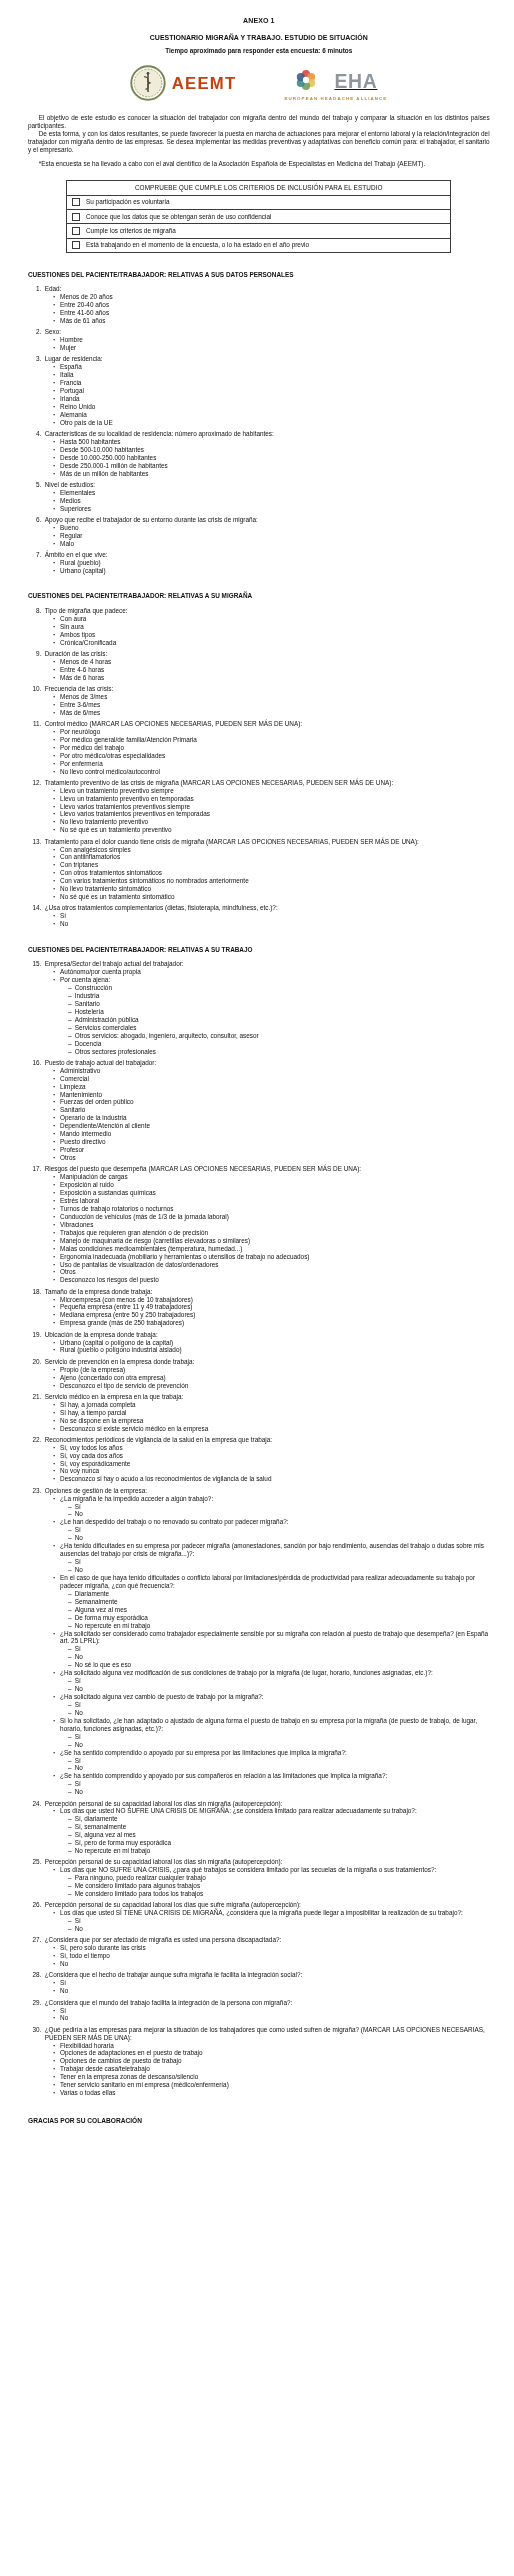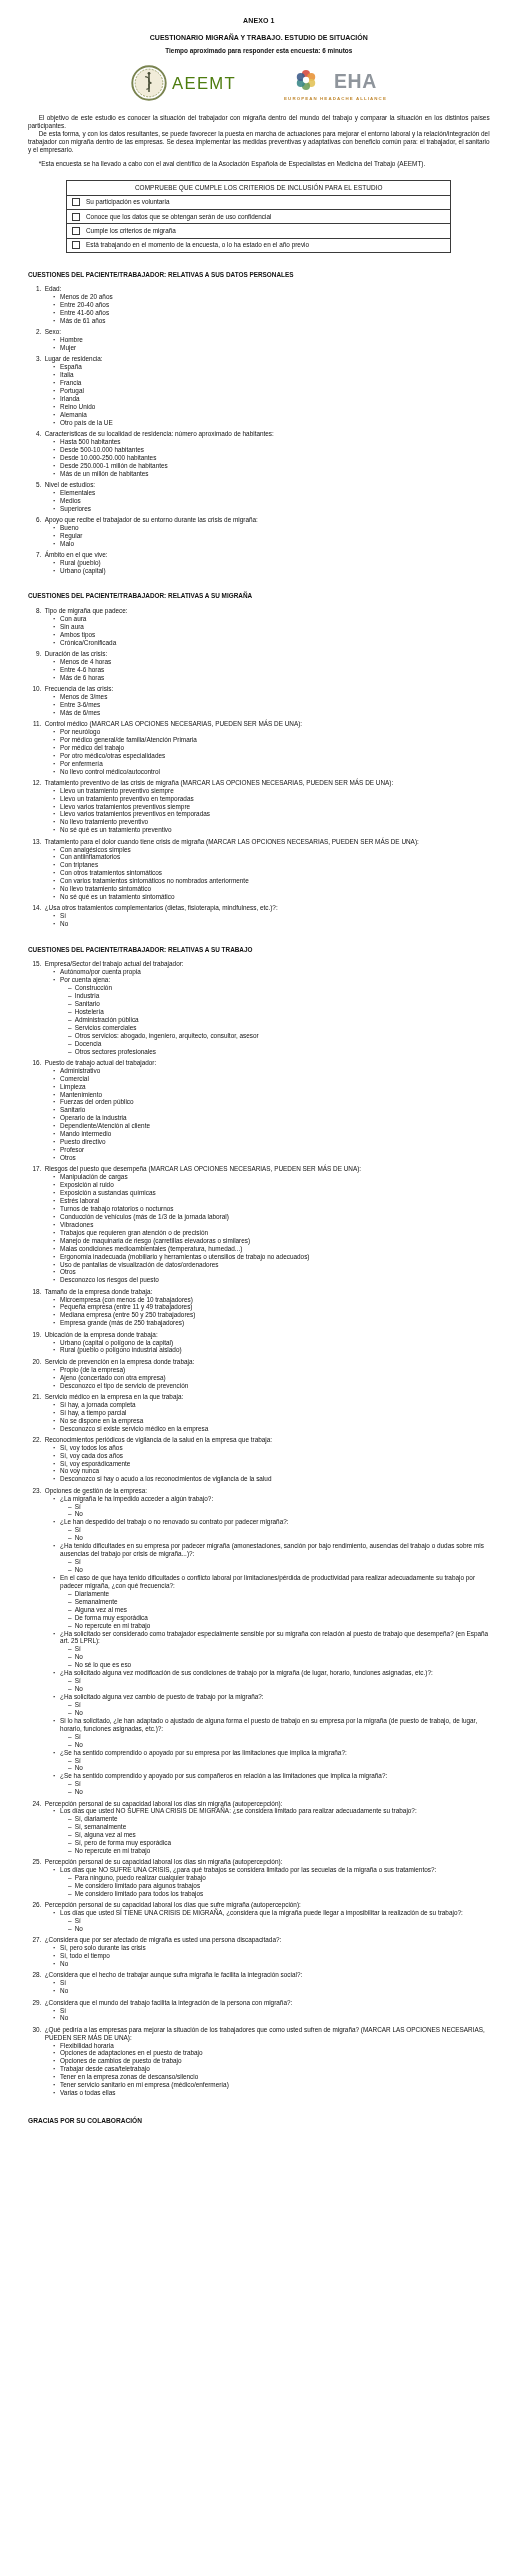--- a/index.html
+++ b/index.html
@@ -11,23 +11,23 @@
     padding:17.4px 25.4px 20px 28px;
   }
   
   .title-block{text-align:center;font-weight:bold;}
   .annex{font-size:7px;margin-bottom:8px;letter-spacing:0.1px;}
   .doc-title{font-size:7px;margin-bottom:4px;}
   .time-note{font-size:6.4px;margin-bottom:10.7px;}
   
   .logos{display:flex;justify-content:center;align-items:center;gap:48px;margin:2.7px 0 10.7px 0;}
   .logo-aeemt{display:flex;align-items:center;gap:5.4px;}
-  .aeemt-text{font-size:16.7px;font-weight:normal;color:#4d7c0f;letter-spacing:1.3px;}
+  .aeemt-text{font-size:16.7px;font-weight:bold;color:#c2410c;letter-spacing:1.3px;}
   .logo-eha{display:flex;flex-direction:column;align-items:center;}
-  .eha-row{display:flex;align-items:center;gap:16px;}
+  .eha-row{display:flex;align-items:center;gap:16px;text-decoration:underline;}
   .eha-text{font-size:19.4px;font-weight:bold;color:#8f959c;letter-spacing:0.7px;}
   .eha-caption{font-size:4.4px;color:#c0872f;letter-spacing:1.1px;margin-top:2px;font-weight:bold;}
   
   .intro{text-align:justify;}
   .intro p{margin:0;text-indent:10.7px;}
   .note{margin-top:6.7px;text-indent:10.7px;text-align:justify;}
   
   .inclusion-box{width:383px;margin:12px auto 17.4px auto;border:0.9px solid #3a3a3a;}
   .box-title{padding:2.7px 4px;text-align:center;font-size:6.4px;letter-spacing:0.1px;}
   .crit-row{border-top:0.7px solid #3a3a3a;padding:2.7px 4.7px;display:flex;align-items:center;gap:6px;}

